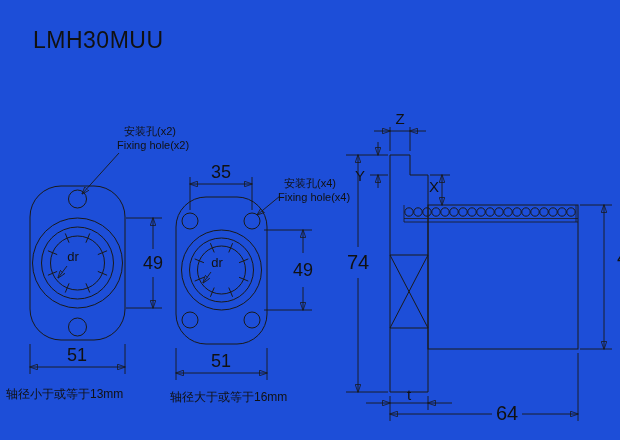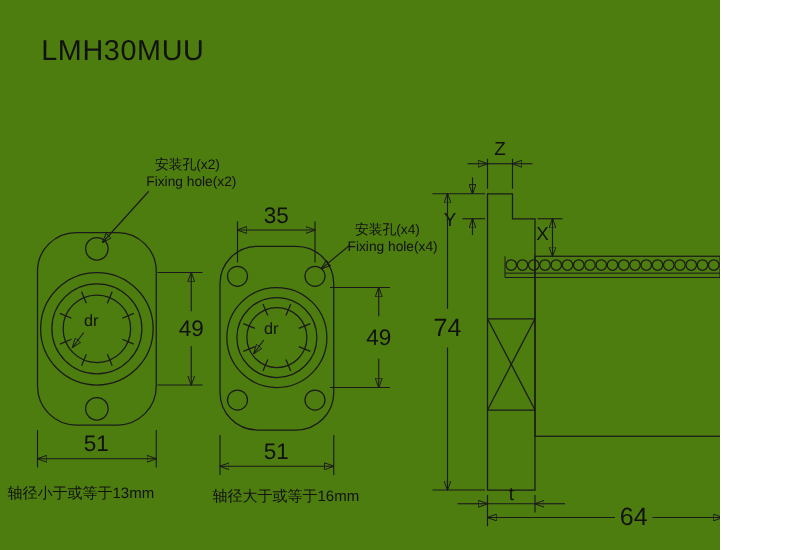--- a/index.html
+++ b/index.html
@@ -1,16 +1,16 @@
 <!DOCTYPE html>
 <html><head>
 <meta charset="utf-8">
 <style>
   html,body{margin:0;padding:0;background:#ffffff;}
-  .page{position:relative;width:576px;height:440px;background:#4d7c0f;overflow:hidden;}
+  .page{position:relative;width:620px;height:440px;background:#1d4ed8;overflow:hidden;}
   svg{display:block;}
   svg line, svg path, svg rect, svg circle, svg polyline{
     stroke:#1a1a1a; fill:none; stroke-width:1; vector-effect:none;
   }
   svg .dim{stroke-width:0.9;}
   svg .thin{stroke-width:0.8;}
   svg text{
     stroke:none; fill:#111111;
     font-family:"Liberation Sans","DejaVu Sans",sans-serif;
   }

